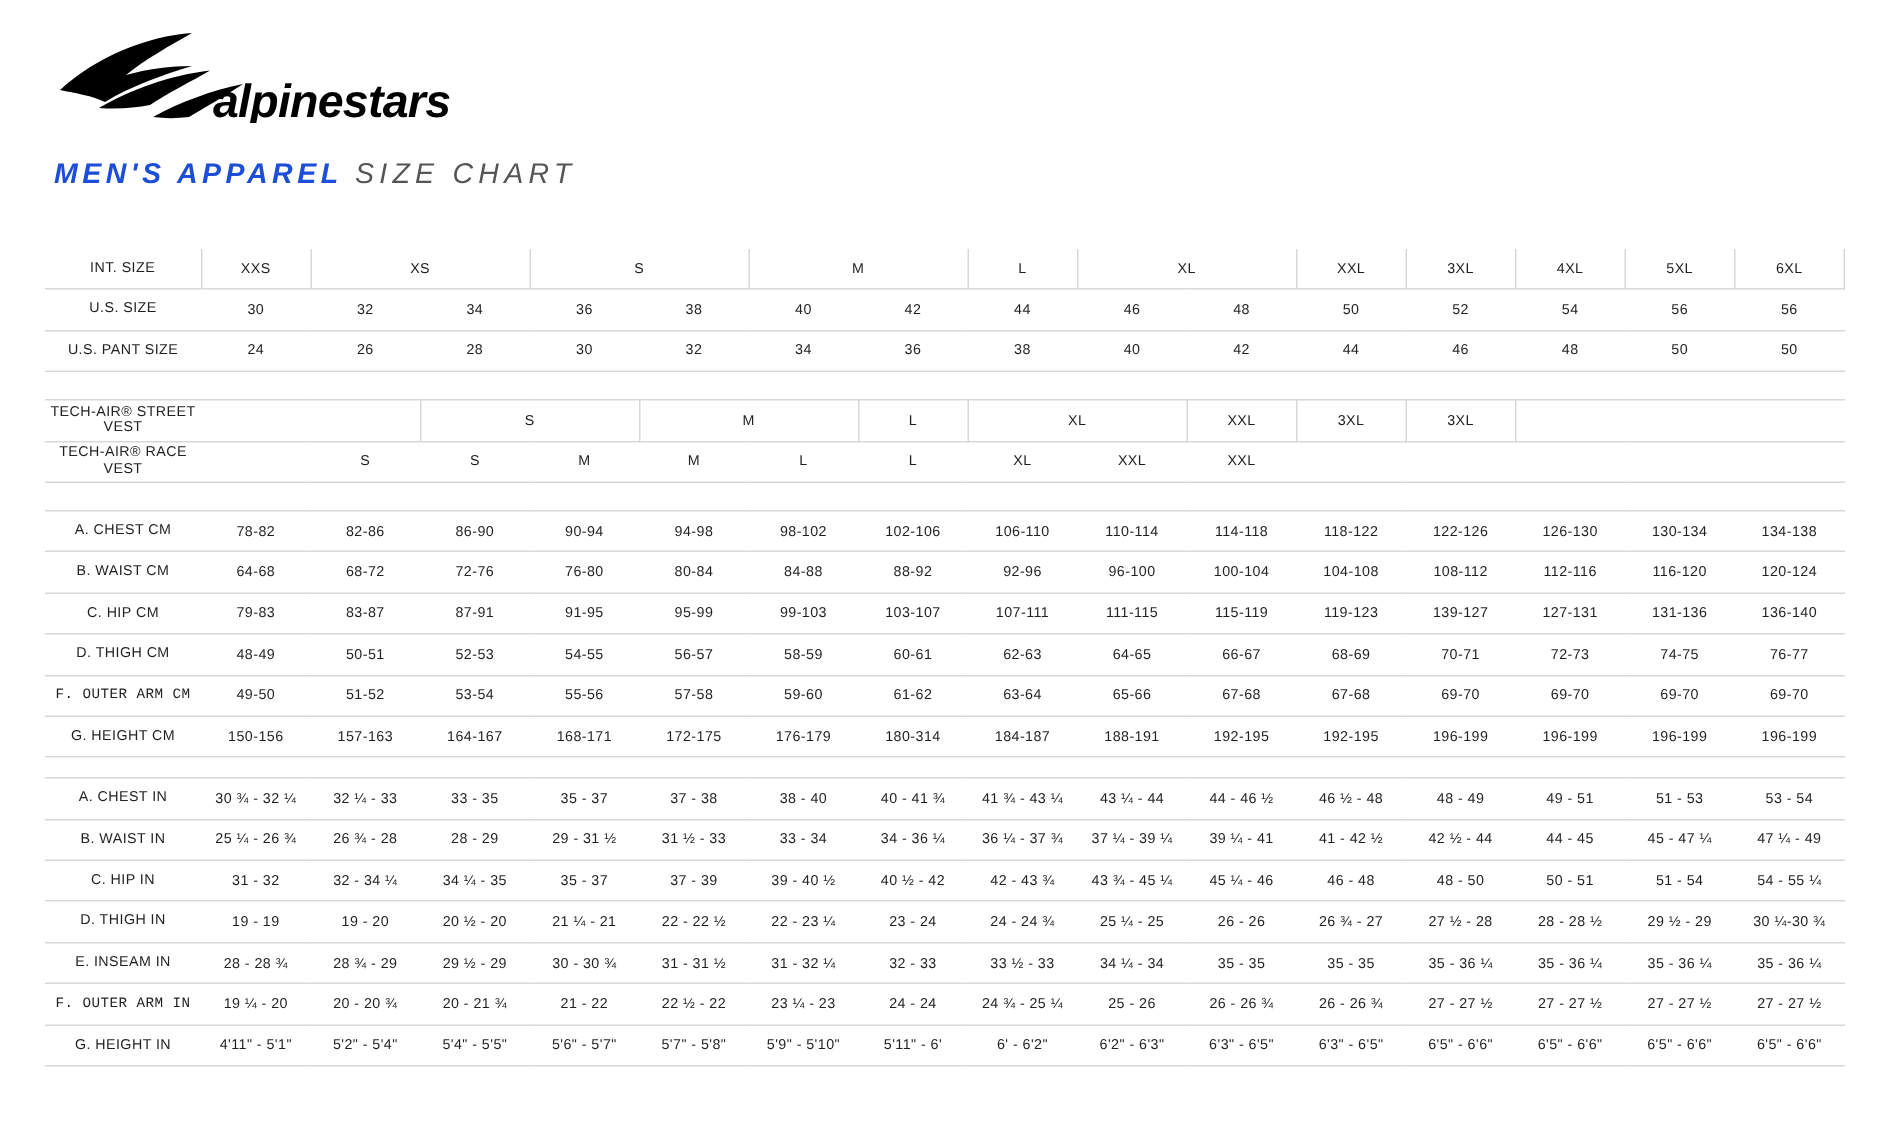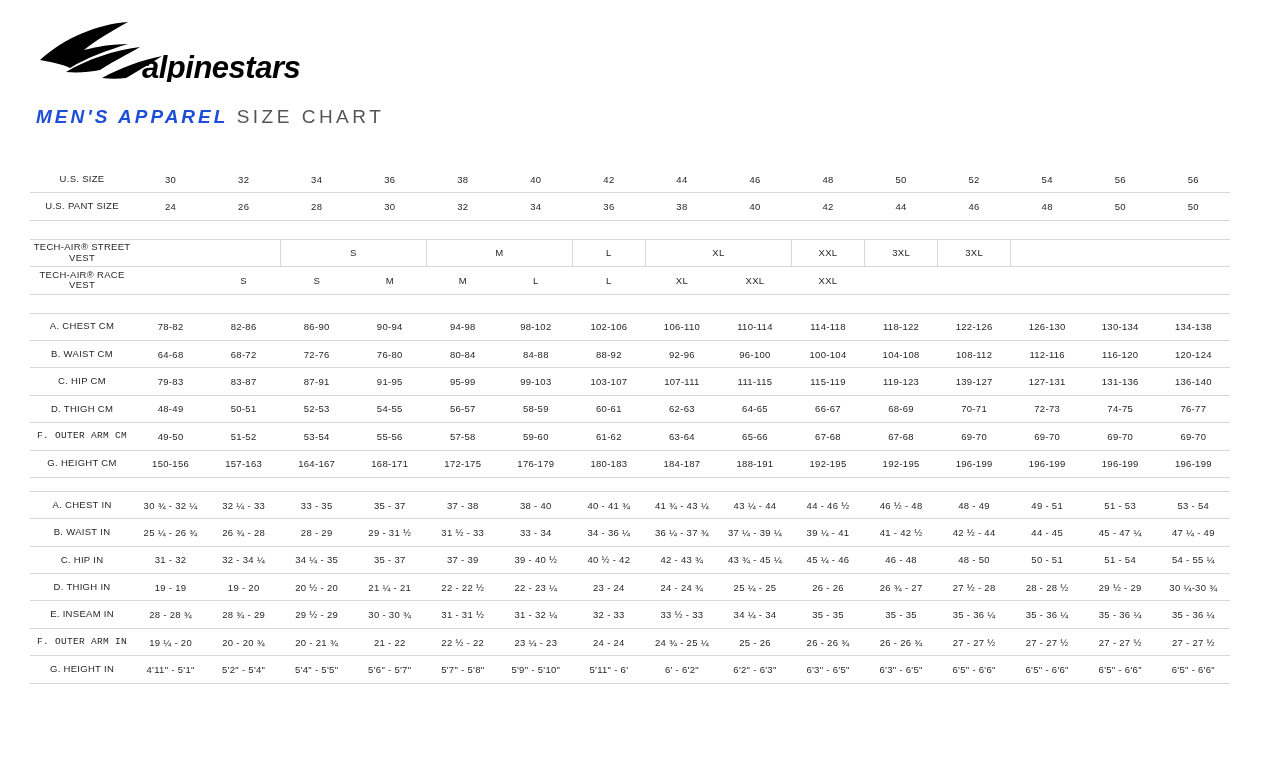--- a/index.html
+++ b/index.html
@@ -39,20 +39,21 @@
     letter-spacing: 3px;
     white-space: nowrap;
   }
   .title .strong {
     font-weight: bold;
     font-style: italic;
     color: #1d4ed8;
   }
   .title .light {
     font-weight: normal;
+    font-style: italic;
     color: #555;
     letter-spacing: 3.5px;
     text-align: right;
   }
 
   
   table.chart {
     position: absolute;
     left: 30px;
     top: 166px;
@@ -147,20 +148,34 @@
         <col class="c">
         <col class="c">
         <col class="c">
       <col class="c">
         <col class="c">
         <col class="c">
         <col class="c">
         <col class="c">
     </colgroup>
     <tbody id="tbody">
+        <tr class="rowline">
+          <td class="rowlabel">INT. SIZE</td>
+          <td colspan="1" class="merged">XXS</td>
+          <td colspan="2" class="merged">XS</td>
+          <td colspan="2" class="merged">S</td>
+          <td colspan="2" class="merged">M</td>
+          <td colspan="1" class="merged">L</td>
+          <td colspan="2" class="merged">XL</td>
+          <td colspan="1" class="merged">XXL</td>
+          <td colspan="1" class="merged">3XL</td>
+          <td colspan="1" class="merged">4XL</td>
+          <td colspan="1" class="merged">5XL</td>
+          <td colspan="1" class="merged">6XL</td>
+        </tr>
         <tr class="rowline">
           <td class="rowlabel">U.S. SIZE</td>
           <td>30</td>
           <td>32</td>
           <td>34</td>
           <td>36</td>
           <td>38</td>
           <td>40</td>
           <td>42</td>
           <td>44</td>
@@ -317,21 +332,21 @@
           <td>69-70</td>
         </tr>
         <tr class="rowline">
           <td class="rowlabel">G. HEIGHT CM</td>
           <td>150-156</td>
           <td>157-163</td>
           <td>164-167</td>
           <td>168-171</td>
           <td>172-175</td>
           <td>176-179</td>
-          <td>180-183</td>
+          <td>180-314</td>
           <td>184-187</td>
           <td>188-191</td>
           <td>192-195</td>
           <td>192-195</td>
           <td>196-199</td>
           <td>196-199</td>
           <td>196-199</td>
           <td>196-199</td>
         </tr>
         <tr class="spacer-sm">

